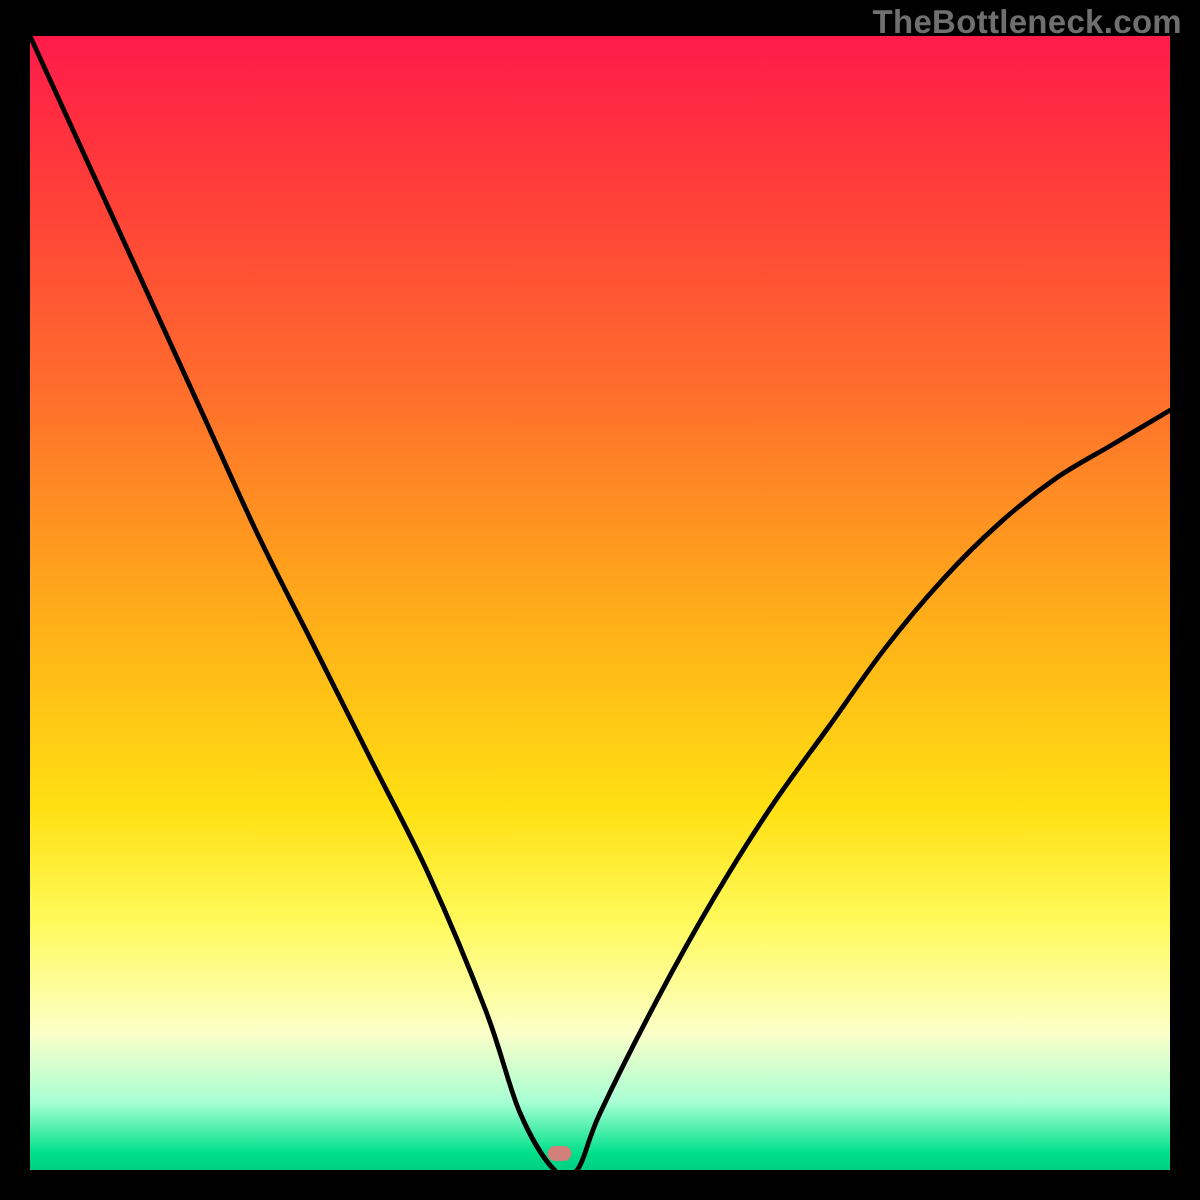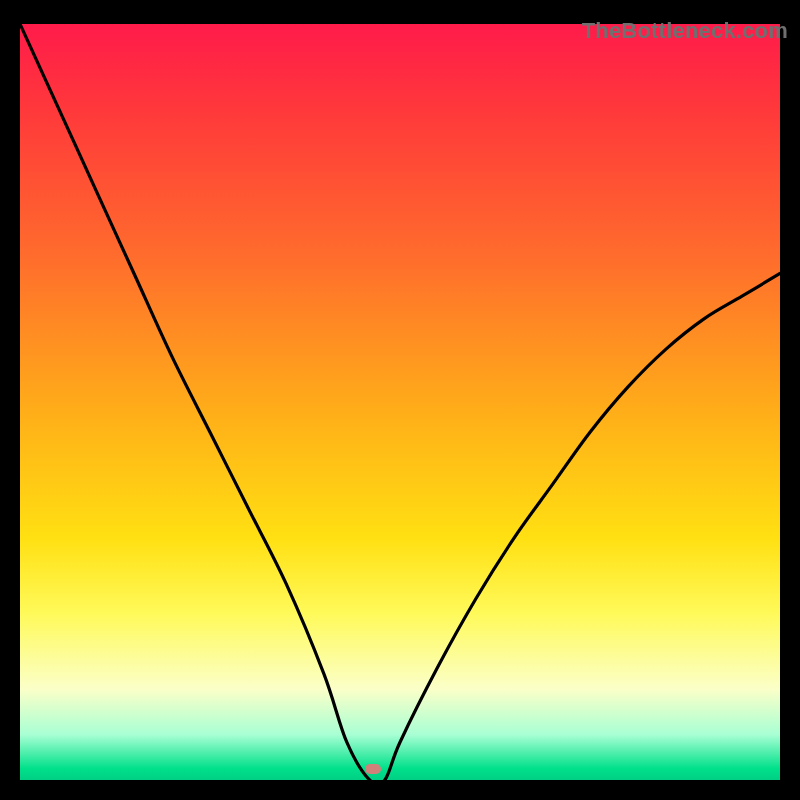--- a/index.html
+++ b/index.html
@@ -19,21 +19,20 @@
   .watermark {
     position: absolute;
     top: 2px;
     right: 12px;
     font-family: Arial, Helvetica, sans-serif;
     font-size: 22px;
     font-weight: 600;
     color: #6f6f6f;
     letter-spacing: 0.2px;
     z-index: 5;
-    margin-top: 16px;
   }
   .plot {
     position: absolute;
     left: 20px;
     top: 24px;
     width: 760px;
     height: 756px;
     background: linear-gradient(
       to bottom,
       #ff1b4a 0%,

